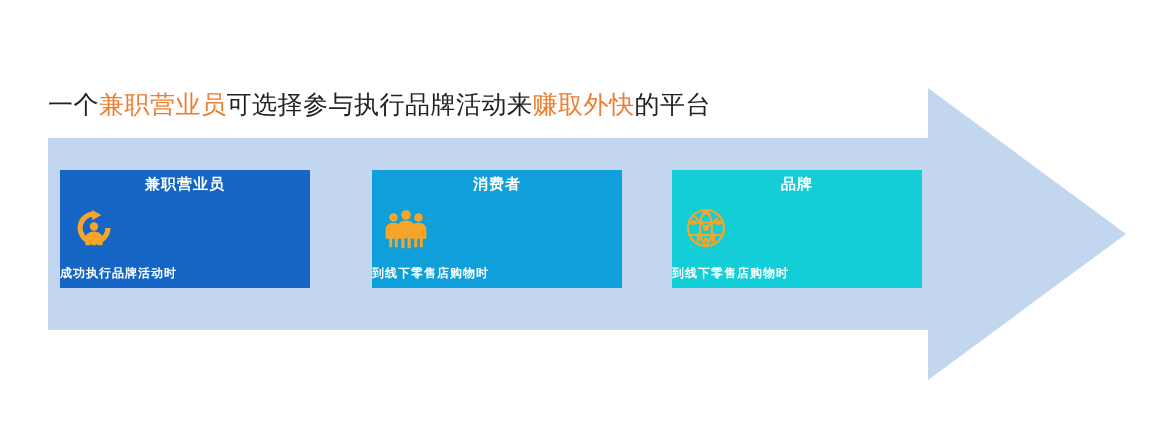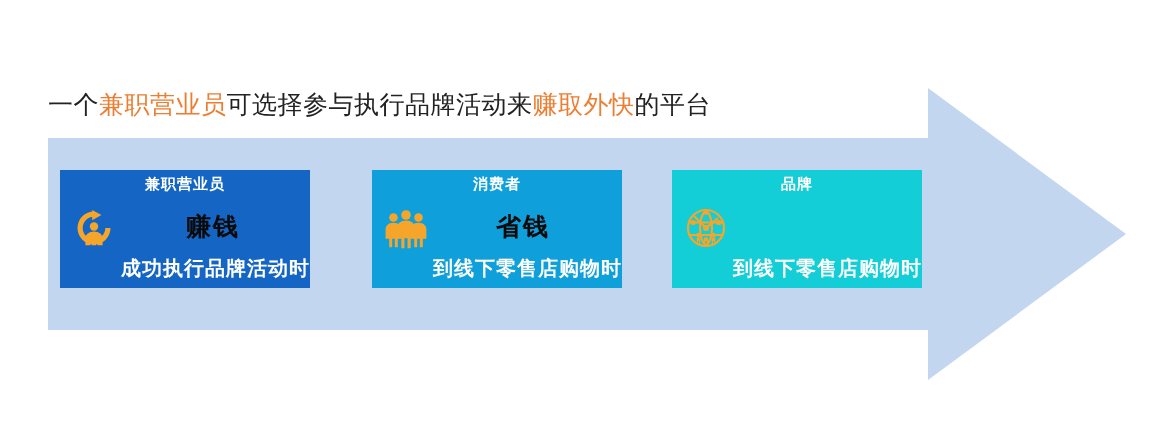--- a/index.html
+++ b/index.html
@@ -93,23 +93,23 @@
     color: #0a0a0a;
     font-size: 25px;
     font-weight: bold;
     letter-spacing: 2px;
   }
   .card-caption {
     position: absolute;
     left: 0;
     right: 0;
     bottom: 6px;
-    text-align: right;
+    text-align: left;
     color: #ffffff;
-    font-size: 20px;
+    font-size: 12px;
     font-weight: bold;
     letter-spacing: 1px;
   }
 
   .card-1 { background: #1566c4; }
   .card-2 { background: #0f9fda; margin-left: 12px; }
   .card-3 { background: #13ced6; }
 
   .card-2 .card-main,
   .card-3 .card-main { left: 58px; }
@@ -136,42 +136,40 @@
       <div class="card-icon">
         <svg viewBox="0 0 52 52" aria-hidden="true">
           <g fill="#F6A52B">
             <path d="M26 9.5 A16.5 16.5 0 1 0 42.5 26 L37.3 26 A11.3 11.3 0 1 1 26 14.7 Z"></path>
             <path d="M24.2 8.0 L24.2 18.2 L33.4 13.1 Z"></path>
             <circle cx="26" cy="24.5" r="4.2"></circle>
             <path d="M26 29.6 c-5.1 0 -8.6 3.0 -8.6 7.1 l0 6.6 l5.2 0 l0 -6.0 l1.2 0 l0 6.0 l4.4 0 l0 -6.0 l1.2 0 l0 6.0 l5.2 0 l0 -6.6 c0 -4.1 -3.5 -7.1 -8.6 -7.1 z"></path>
           </g>
         </svg>
       </div>
-      <div class="card-main">赚钱</div>
       <div class="card-caption">成功执行品牌活动时</div>
     </div>
 
     <div class="card card-2">
       <div class="card-title">消费者</div>
       <div class="card-icon">
         <svg viewBox="0 0 52 52" aria-hidden="true">
           <g fill="#F6A52B">
 
             <circle cx="13.5" cy="15.5" r="4.3"></circle>
             <path d="M13.5 20.8 c-5.0 0 -7.9 2.8 -7.9 6.8 l0 9.2 l3.6 0 l0 8.4 l3.0 0 l0 -8.4 l2.6 0 l0 8.4 l3.0 0 l0 -8.4 l3.6 0 l0 -9.2 c0 -4.0 -2.9 -6.8 -7.9 -6.8 z"></path>
 
             <circle cx="38.5" cy="15.5" r="4.3"></circle>
             <path d="M38.5 20.8 c-5.0 0 -7.9 2.8 -7.9 6.8 l0 9.2 l3.6 0 l0 8.4 l3.0 0 l0 -8.4 l2.6 0 l0 8.4 l3.0 0 l0 -8.4 l3.6 0 l0 -9.2 c0 -4.0 -2.9 -6.8 -7.9 -6.8 z"></path>
 
             <circle cx="26" cy="13.0" r="4.8"></circle>
             <path d="M26 18.6 c-5.5 0 -8.7 3.1 -8.7 7.5 l0 10.2 l4.0 0 l0 10.0 l3.2 0 l0 -10.0 l3.0 0 l0 10.0 l3.2 0 l0 -10.0 l4.0 0 l0 -10.2 c0 -4.4 -3.2 -7.5 -8.7 -7.5 z"></path>
           </g>
         </svg>
       </div>
-      <div class="card-main">省钱</div>
       <div class="card-caption">到线下零售店购物时</div>
     </div>
 
     <div class="card card-3">
       <div class="card-title">品牌</div>
       <div class="card-icon">
         <svg viewBox="0 0 52 52" aria-hidden="true">
           <g fill="none" stroke="#F6A52B" stroke-width="2.2">
             <circle cx="26" cy="26" r="18"></circle>
             <path d="M26 8 C18 16 18 36 26 44"></path>

